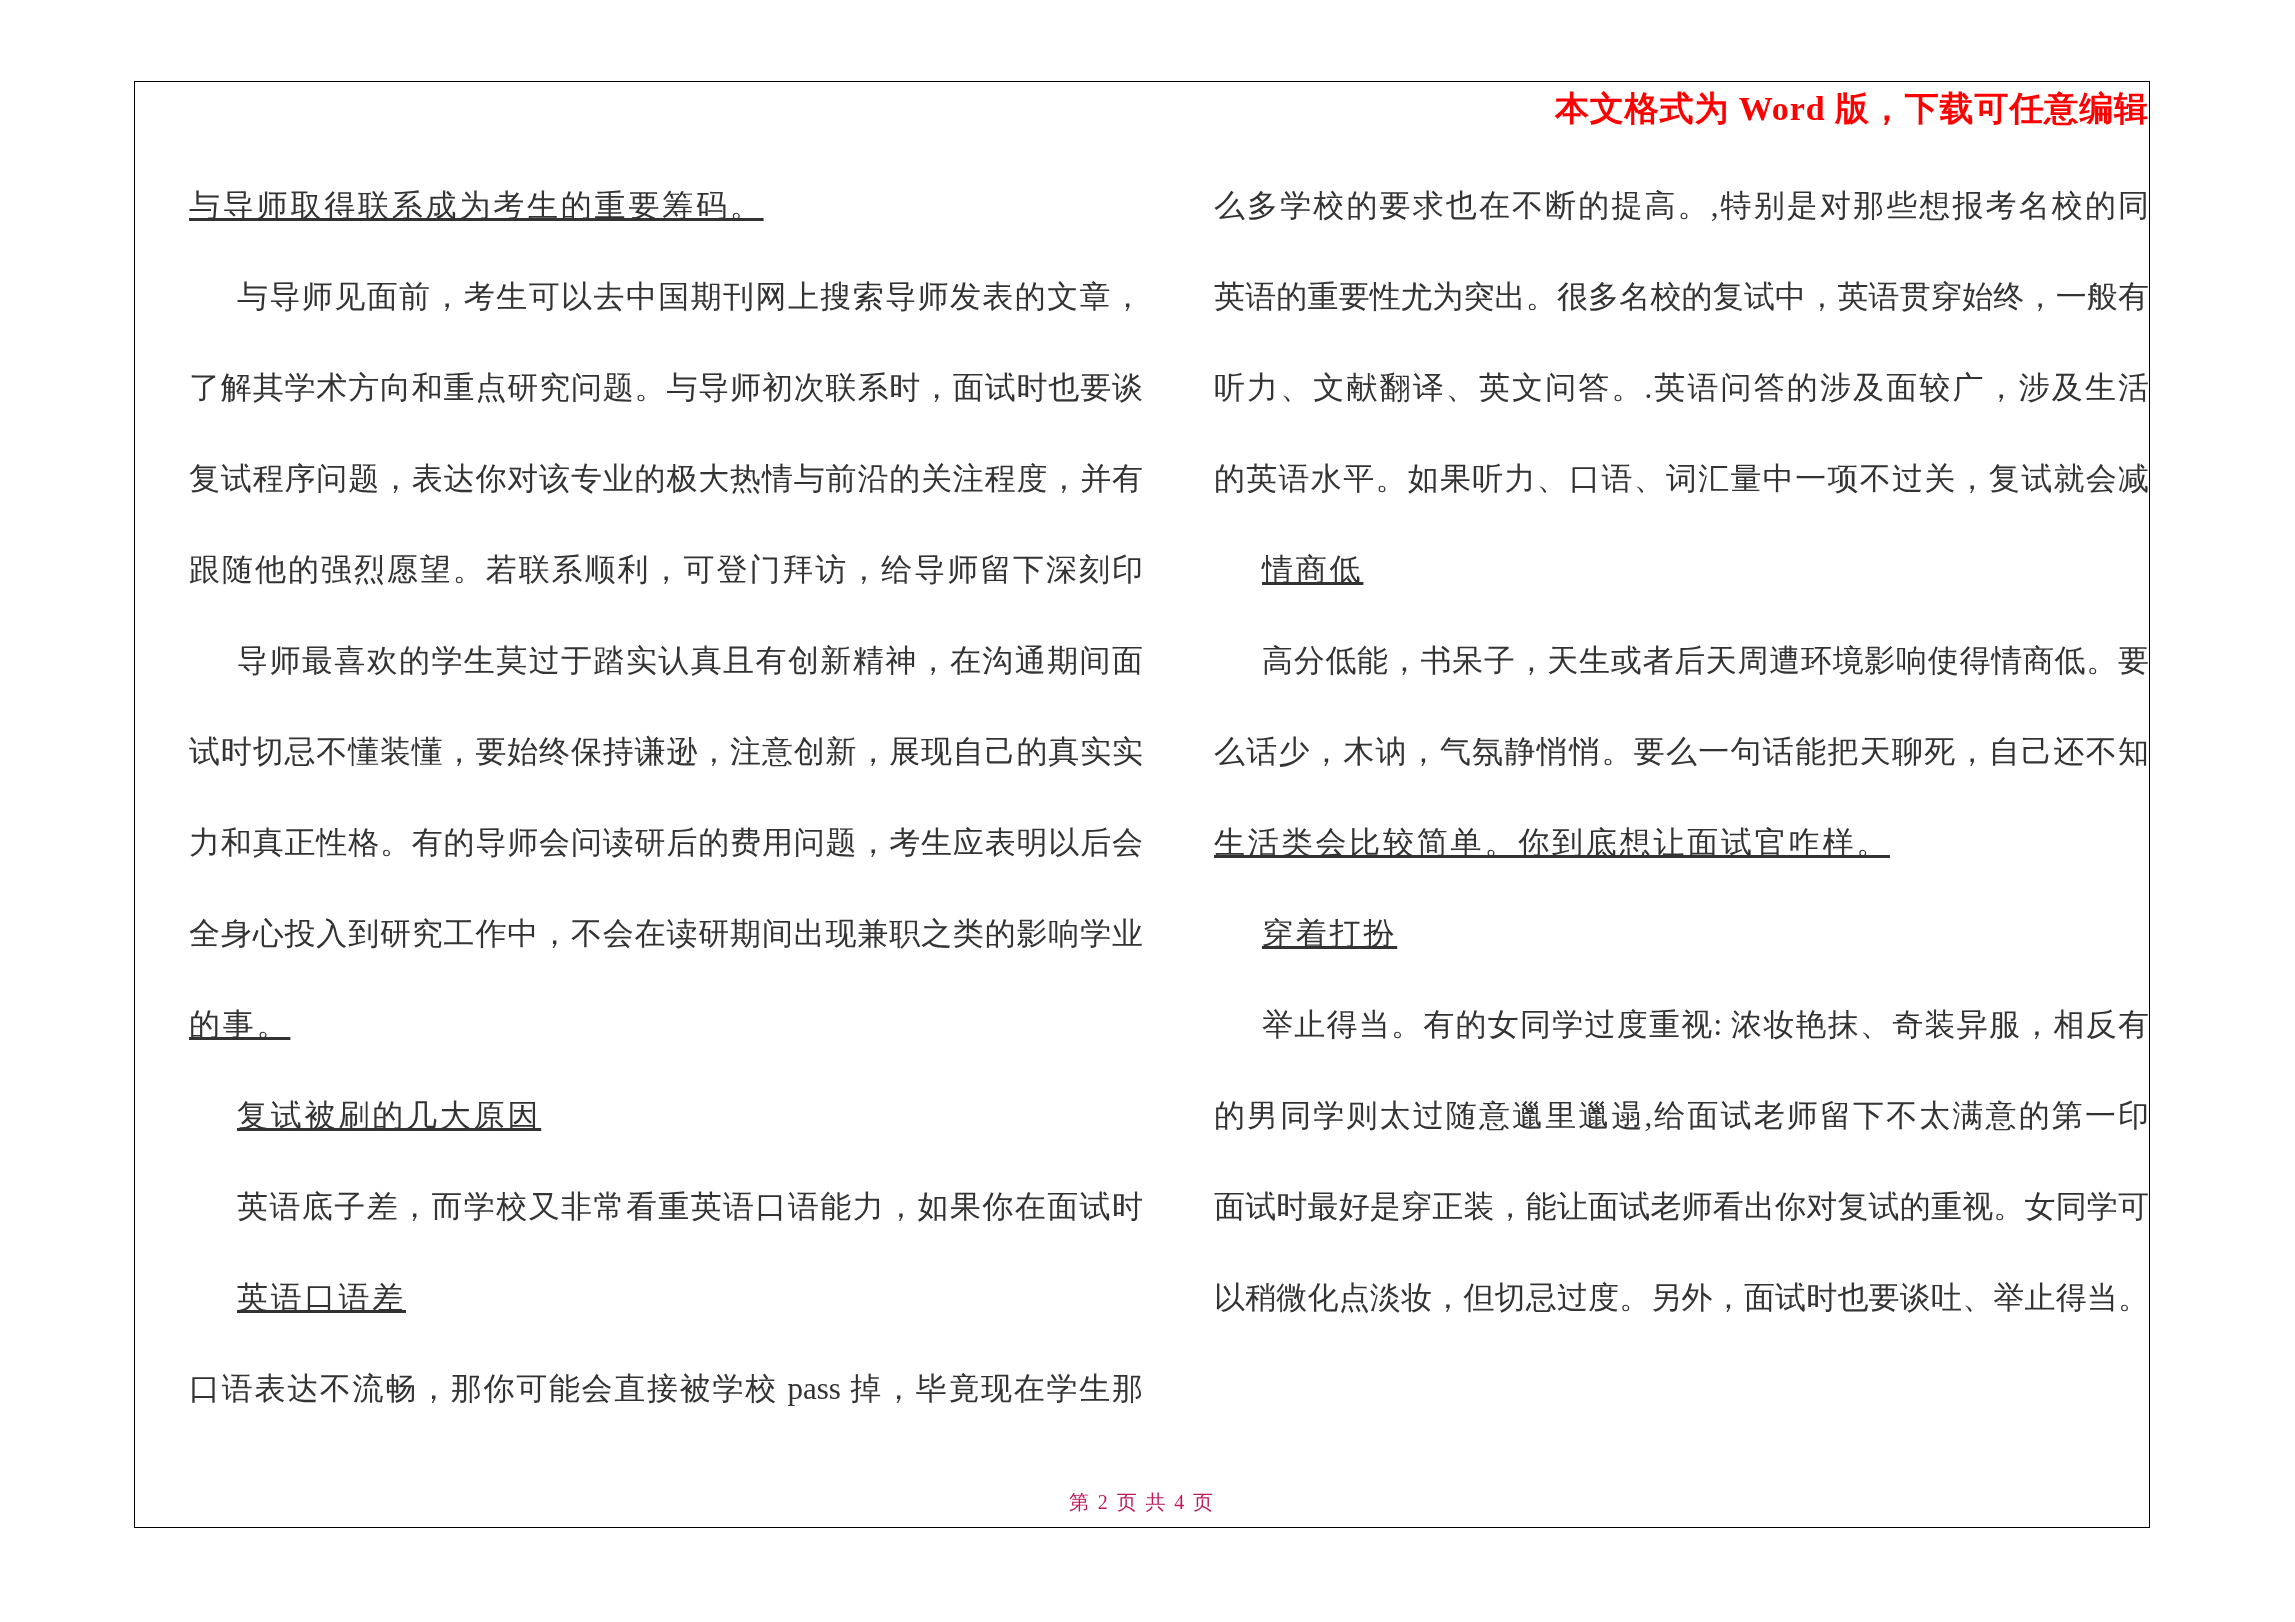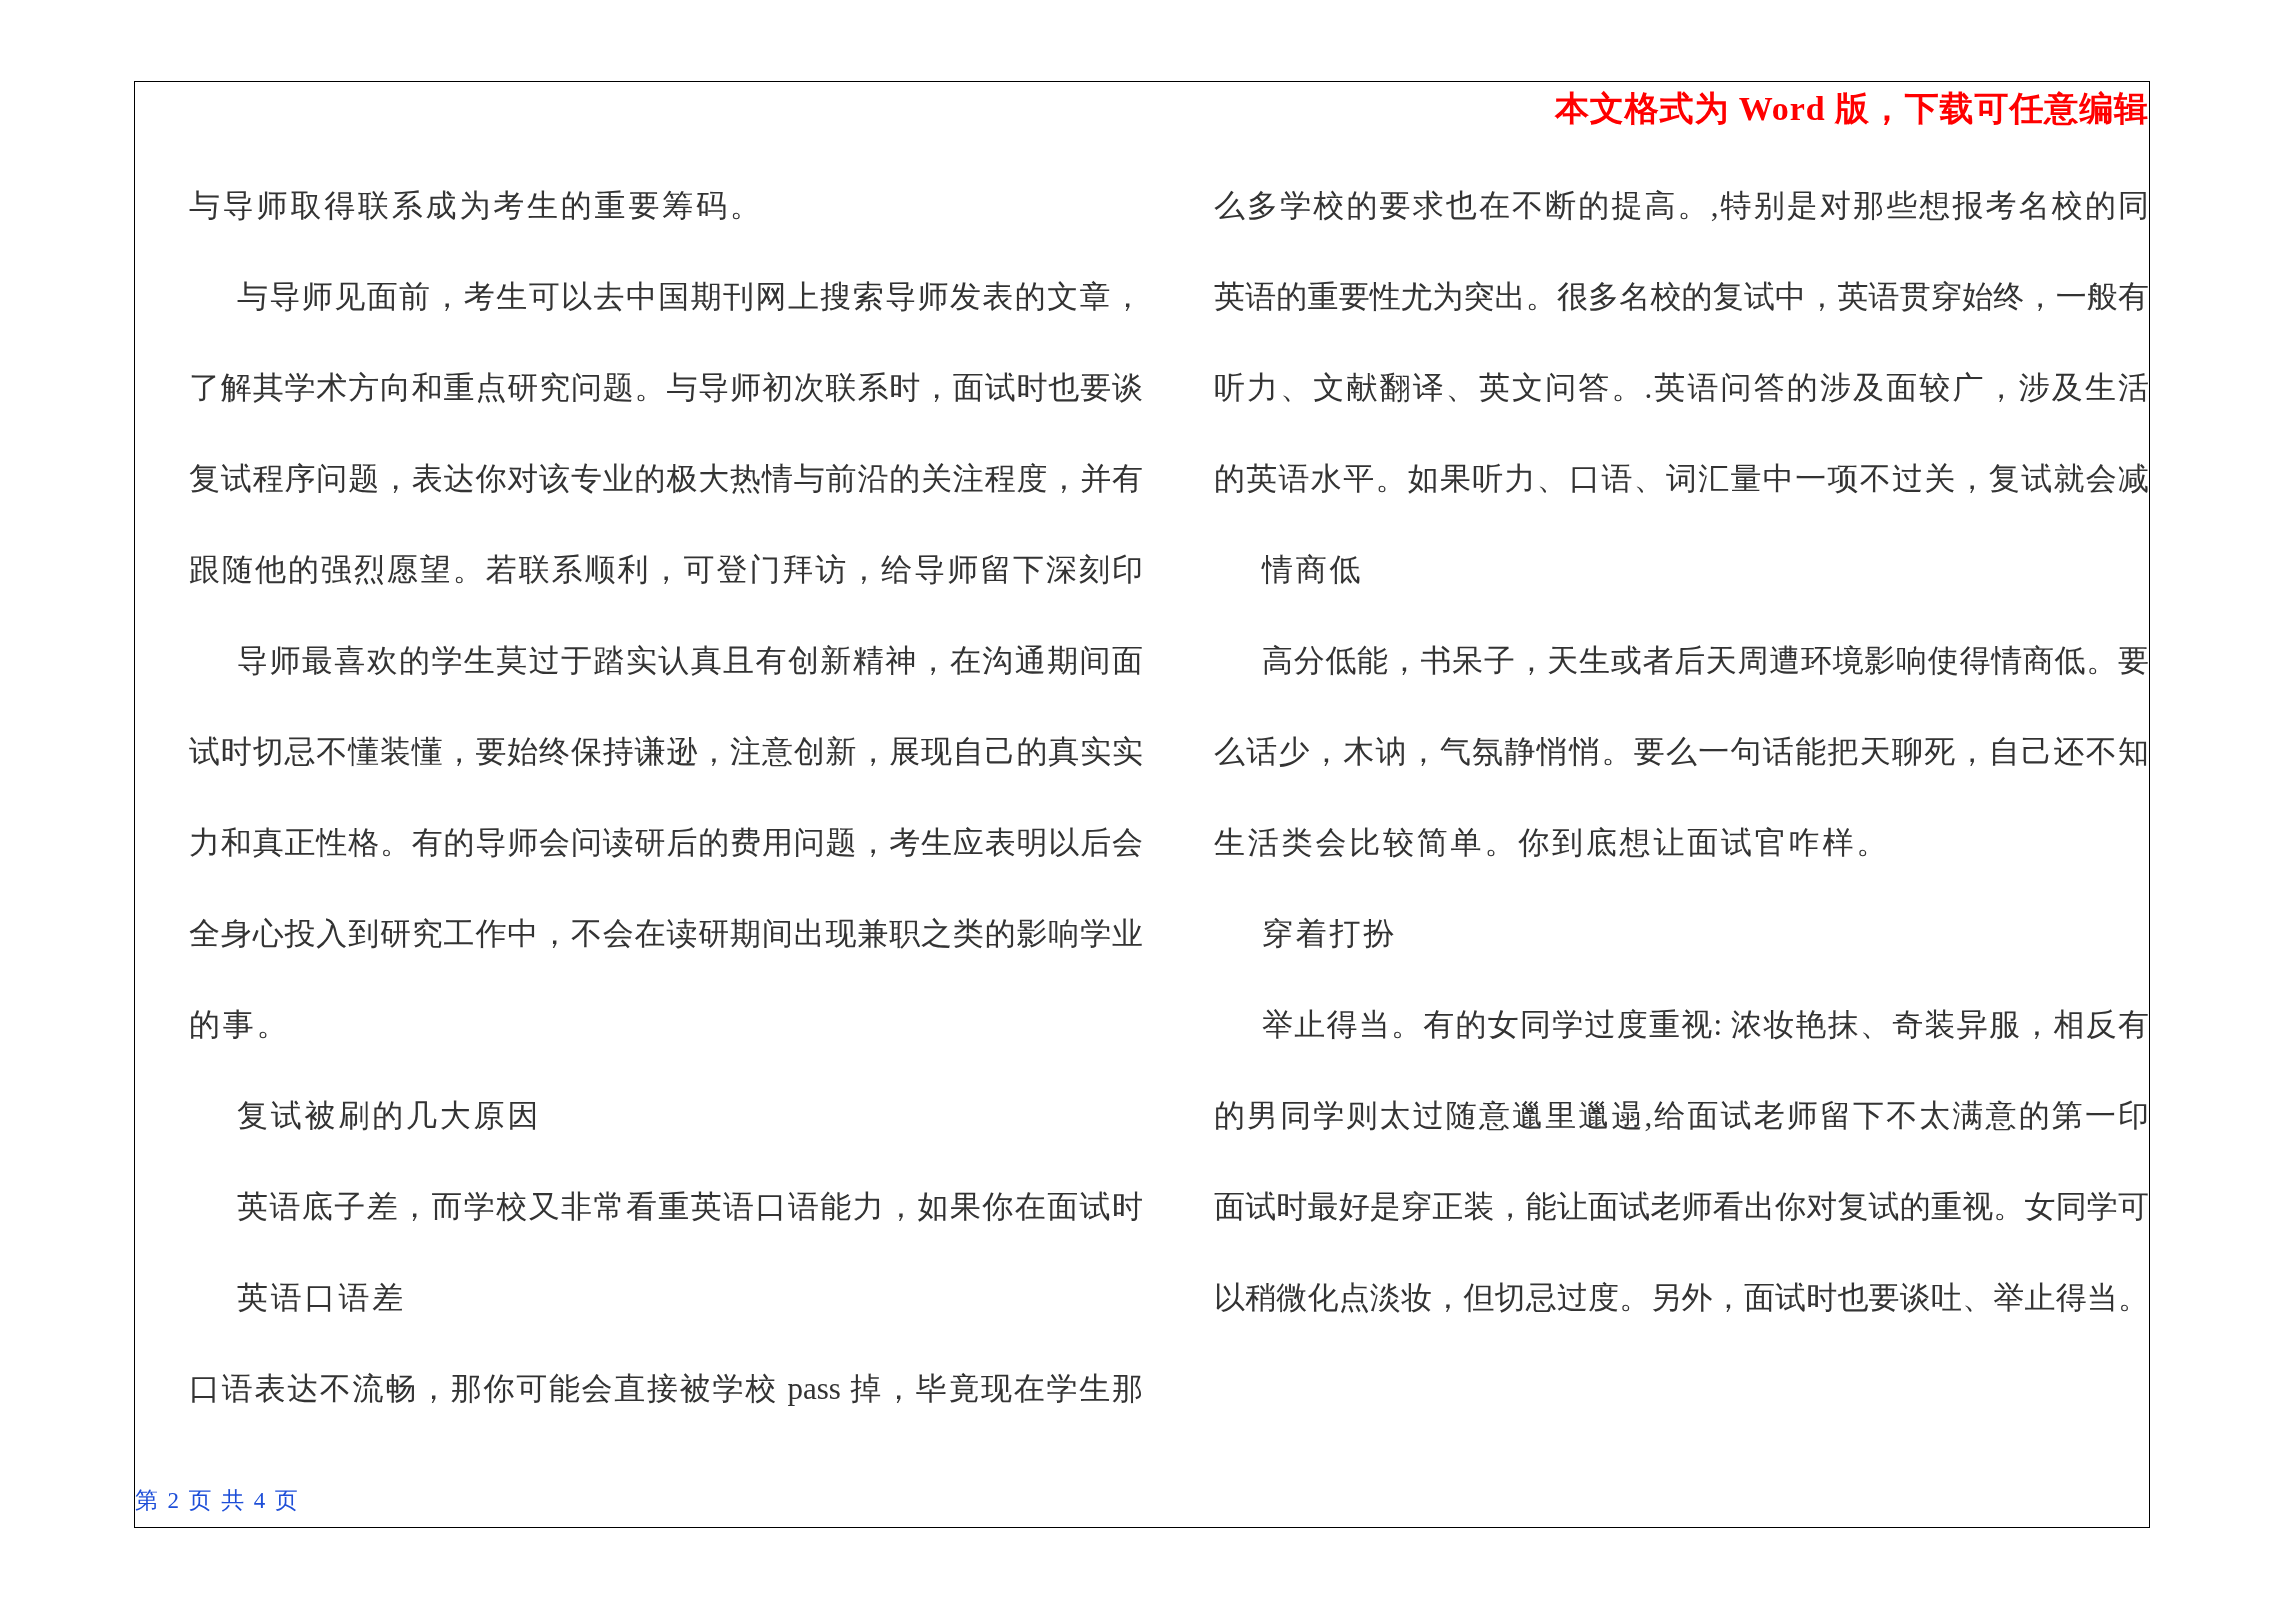--- a/index.html
+++ b/index.html
@@ -42,30 +42,31 @@
     overflow:hidden;
     text-align:justify;
     text-align-last:justify;
     text-justify:inter-character;
     color:#333333;
   }
   .line.end{
     text-align:left;
     text-align-last:left;
     letter-spacing:2.8px;
+    text-decoration:underline;
   }
   .line.indent{
     padding-left:48px;
   }
   .footer{
     position:absolute;
     bottom:11px;left:0;right:0;
-    text-align:left;
-    font-size:23px;
-    color:#1d4ed8;
+    text-align:center;
+    font-size:20px;
+    color:#be185d;
     letter-spacing:1.9px;
     white-space:pre;
   }
 </style>
 </head>
 <body>
 
 <div class="page">
   <div class="border-box">
 

